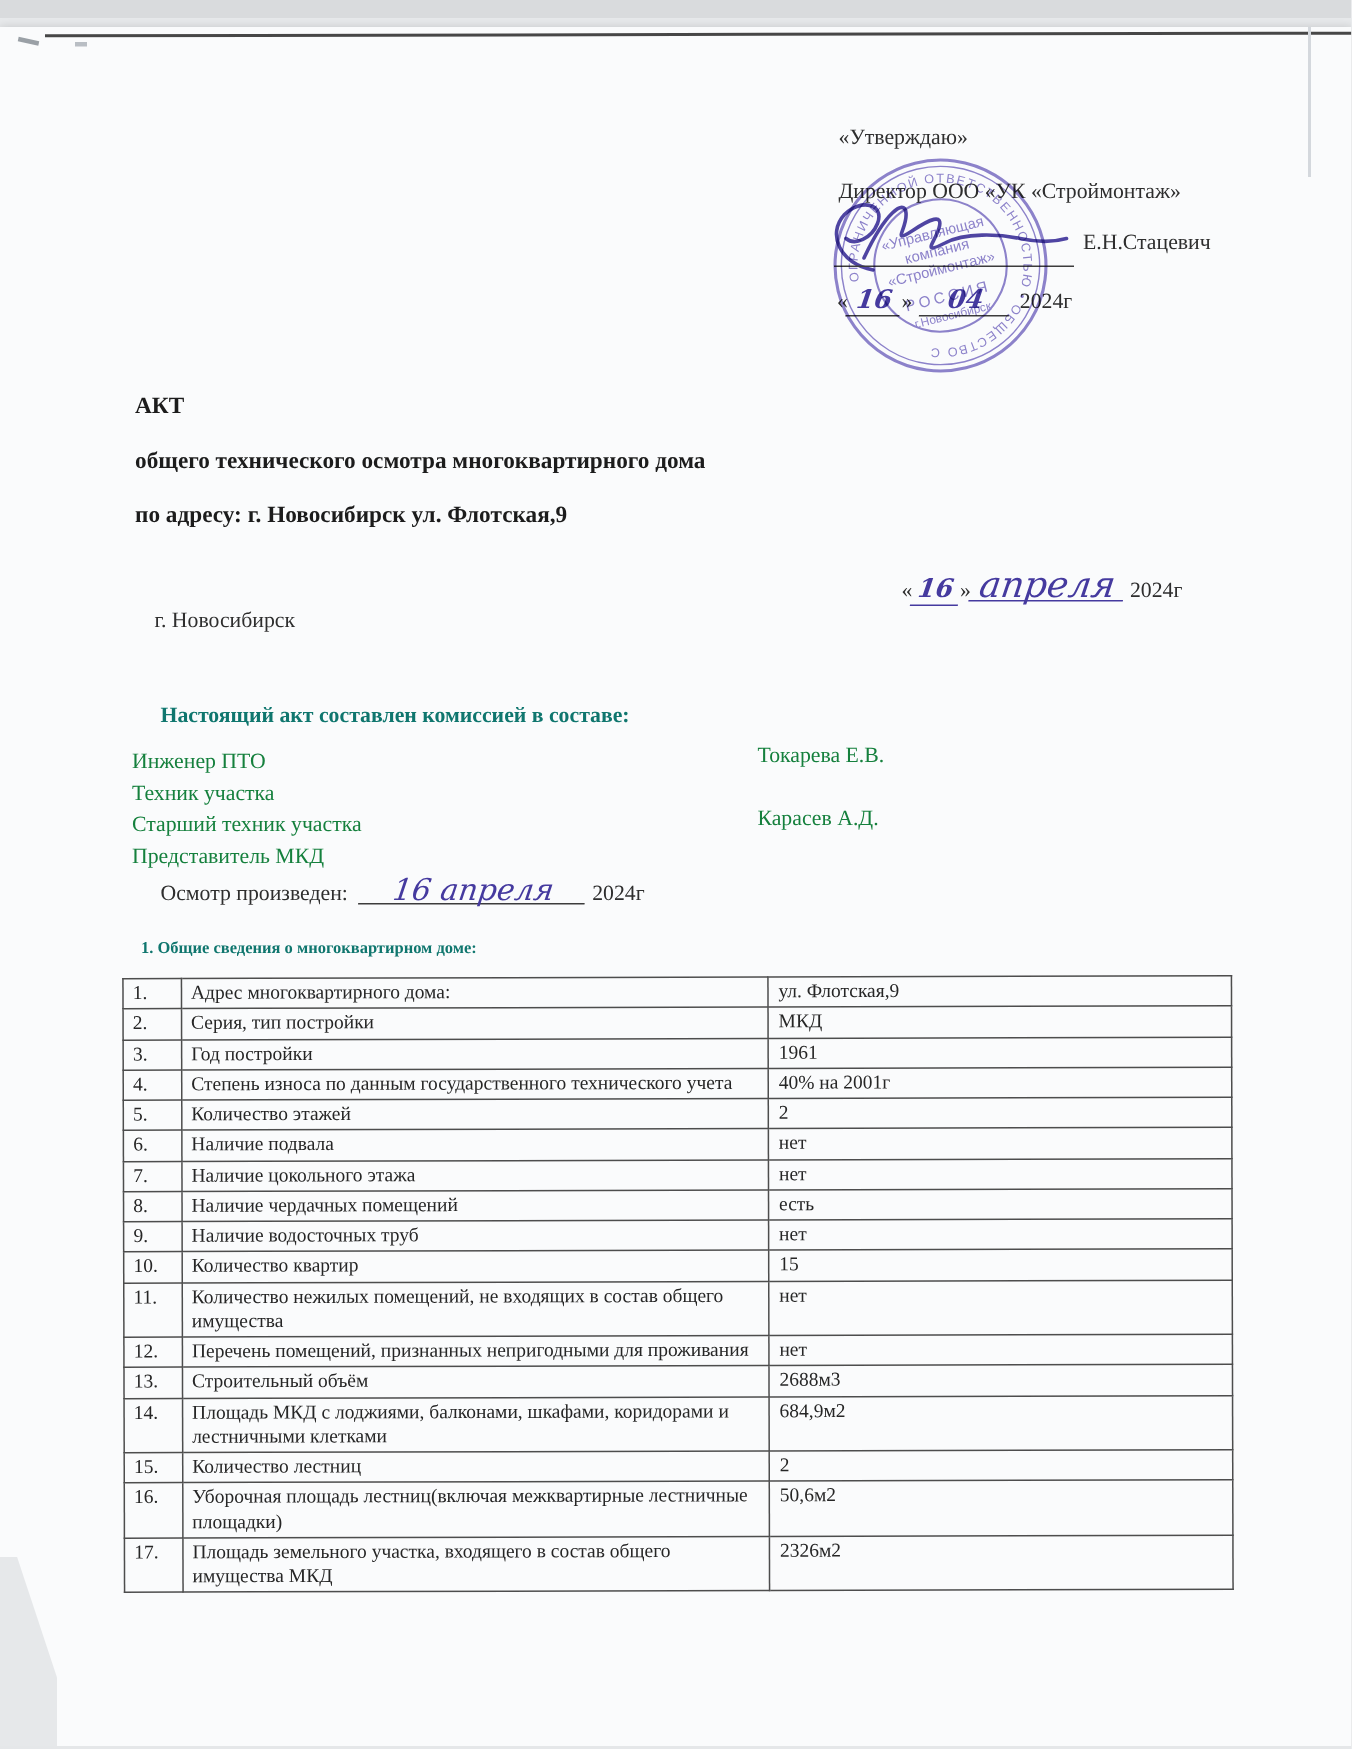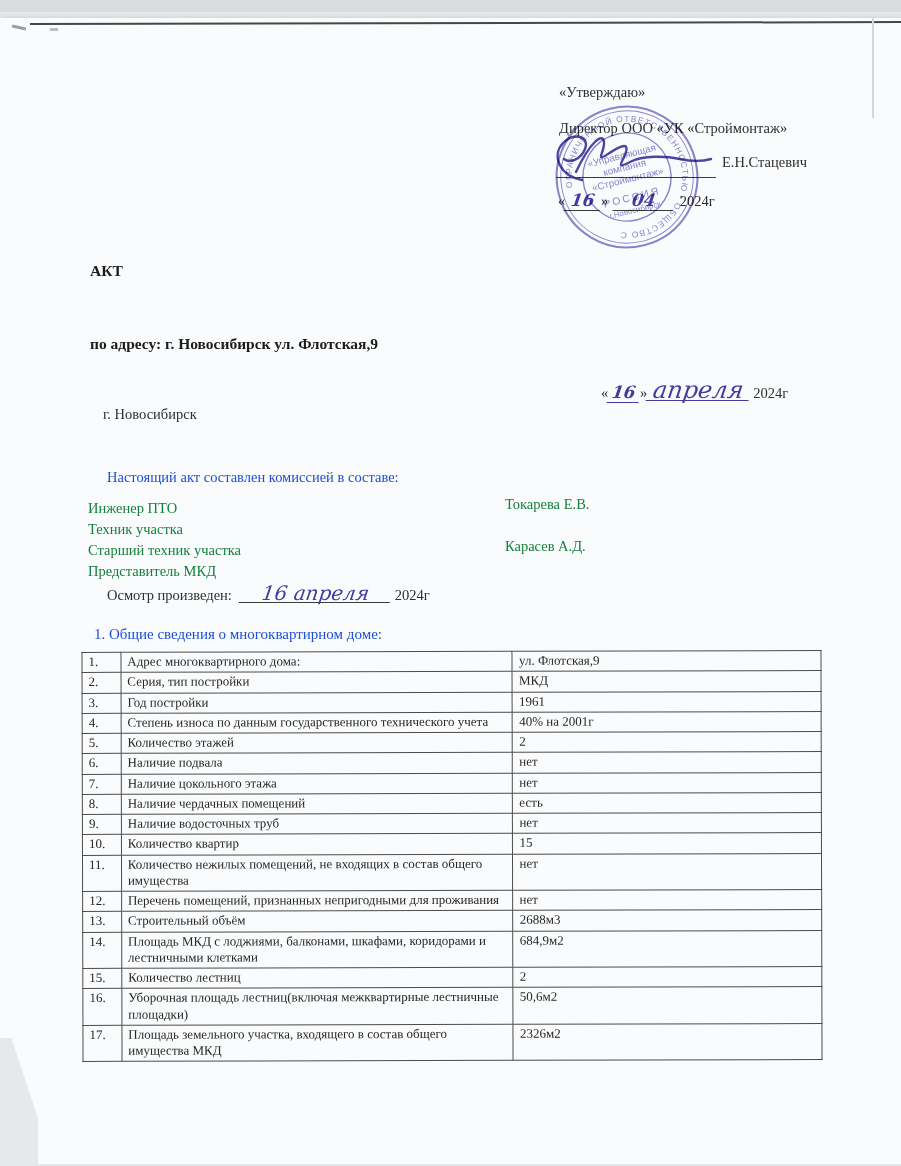--- a/index.html
+++ b/index.html
@@ -10,21 +10,21 @@
   
   .scan-topline{position:absolute;left:30px;top:4px;width:871px;height:2px;background:#474747;transform:rotate(-0.12deg);}
   .scan-mark1{position:absolute;left:12px;top:8px;width:14px;height:3px;background:#9aa0a6;transform:rotate(12deg);}
   .scan-mark2{position:absolute;left:50px;top:10px;width:8px;height:3px;background:#b9bec4;}
   .scan-right-edge{position:absolute;left:872px;top:0;width:2px;height:100px;background:#d4d8dd;}
   .scan-left-gray{position:absolute;left:0;top:1020px;width:38px;height:146px;background:#e6e8ea;
                   clip-path:polygon(0 0,30% 0,100% 55%,100% 100%,0 100%);}
   .scan-bottom-gray{position:absolute;left:0;top:1146px;width:901px;height:20px;background:#e5e7e9;}
 
   .t{position:absolute;color:#2e2e2e;font-size:14.5px;white-space:nowrap;}
-  .b{font-weight:normal;color:#1d4ed8;}
+  .b{font-weight:bold;color:#0f766e;}
 
   
   .sig-svg{position:absolute;left:548px;top:112px;width:172px;height:58px;}
   .sig-line{position:absolute;left:556px;top:159px;width:160px;border-top:1.4px solid #3c3c3c;}
   .date-line{position:absolute;left:558px;top:172px;font-size:14.5px;color:#2e2e2e;}
   .hand{font-family:"DejaVu Serif",serif;font-style:italic;color:#453a9f;display:inline-block;transform:skewX(-8deg);}
   .hw-day{font-size:17px;font-weight:bold;border-bottom:1.4px solid #3c3c3c;padding:0 6px;}
   .hw-mo{font-size:17px;font-weight:bold;border-bottom:1.4px solid #3c3c3c;padding:0 18px;margin-left:6px;margin-right:6px;}
 
   .stamp{position:absolute;left:552px;top:84px;width:150px;height:150px;transform:rotate(-14deg);
@@ -95,20 +95,23 @@
         <text x="80" y="73" font-size="10.5">компания</text>
         <text x="80" y="86" font-size="10.5">«Строймонтаж»</text>
         <text x="80" y="106" font-size="11" letter-spacing="2.5">РОССИЯ</text>
         <text x="80" y="119" font-size="8.5">г.Новосибирск</text>
       </g>
     </svg>
 
     <div class="title-block" style="top:244px;">
       <div class="title-line">АКТ</div>
     </div>
+    <div class="title-block" style="top:281px;">
+      <div class="title-line">общего технического осмотра многоквартирного дома</div>
+    </div>
     <div class="title-block" style="top:317px;">
       <div class="title-line">по адресу: г. Новосибирск ул. Флотская,9</div>
     </div>
 
     <div class="t" style="left:103px;top:388px;">г. Новосибирск</div>
     <div class="mid-date">
       <span>«</span><span class="hand hw-mid-day">16</span><span>»</span><span class="hand hw-mid-month">апреля</span> <span>2024г</span>
     </div>
 
     <div class="t b" style="left:107px;top:451px;">Настоящий акт составлен комиссией в составе:</div>
@@ -117,21 +120,21 @@
         <div class="member-row"><span>Техник участка</span><span class="member-name"></span></div>
         <div class="member-row"><span>Старший техник участка</span><span class="member-name">Карасев А.Д.</span></div>
         <div class="member-row"><span>Представитель МКД</span><span class="member-name"></span></div>
       </div>
 
     <div class="inspect">
       <span>Осмотр произведен:</span>
       <span class="hand hw-inspect">16 апреля</span><span>2024г</span>
     </div>
 
-    <div class="t b" style="left:94px;top:608px;font-size:15px;">1. Общие сведения о многоквартирном доме:</div>
+    <div class="t b" style="left:94px;top:608px;font-size:11px;">1. Общие сведения о многоквартирном доме:</div>
 
     <table class="info">
       <tbody>
           <tr>
             <td class="c-num">1.</td>
             <td class="c-label">Адрес  многоквартирного дома:</td>
             <td class="c-value">ул. Флотская,9</td>
           </tr>
           <tr>
             <td class="c-num">2.</td>

